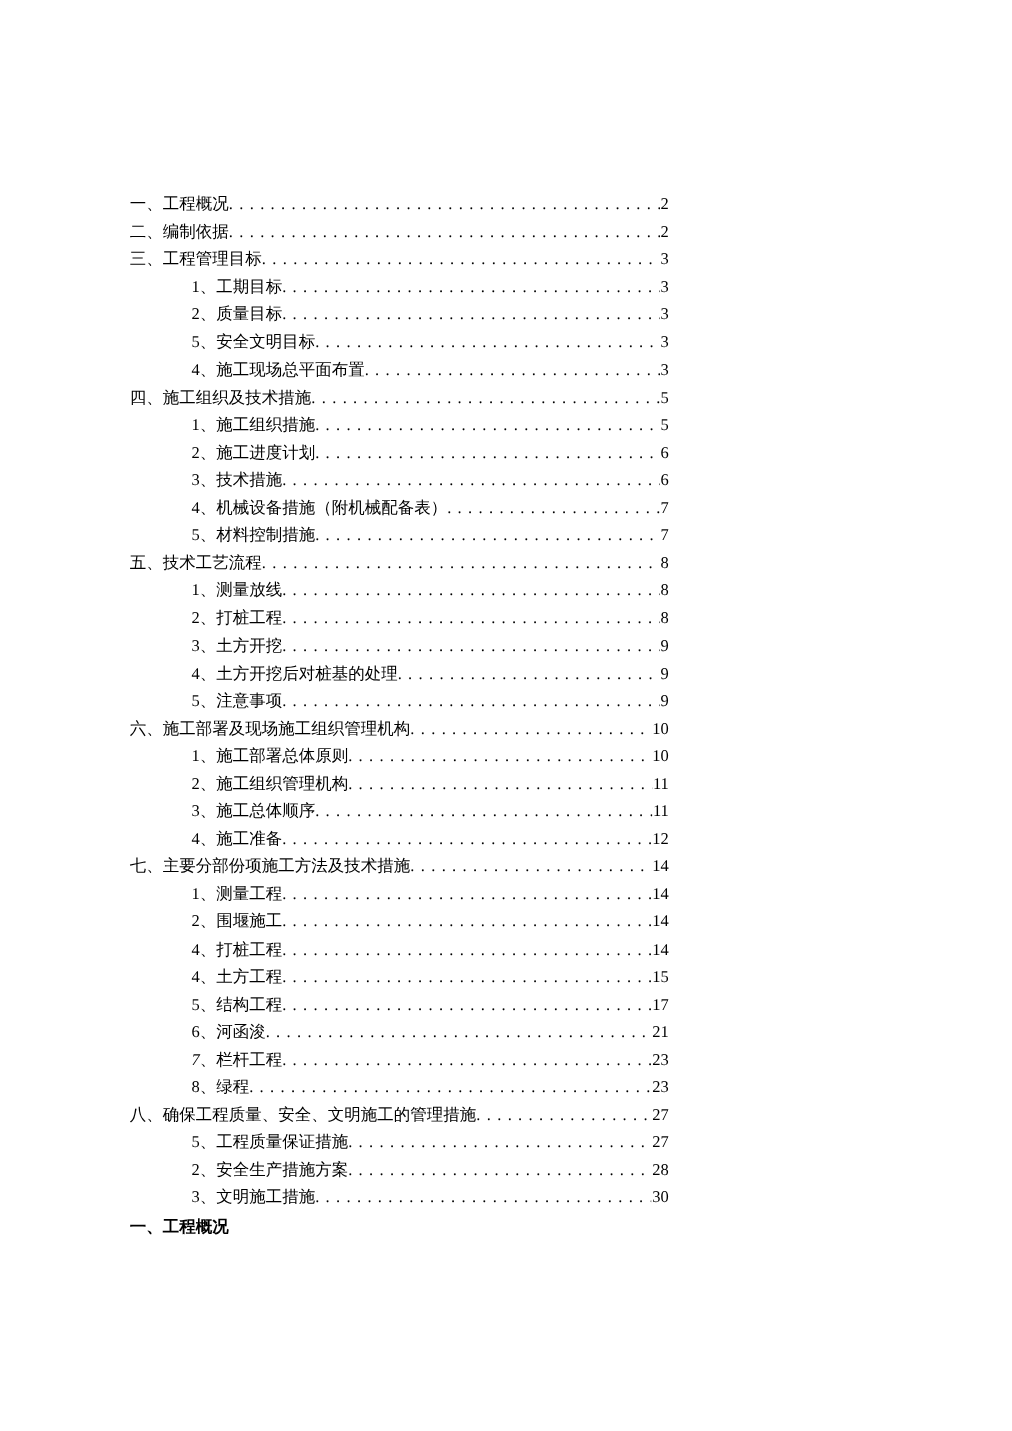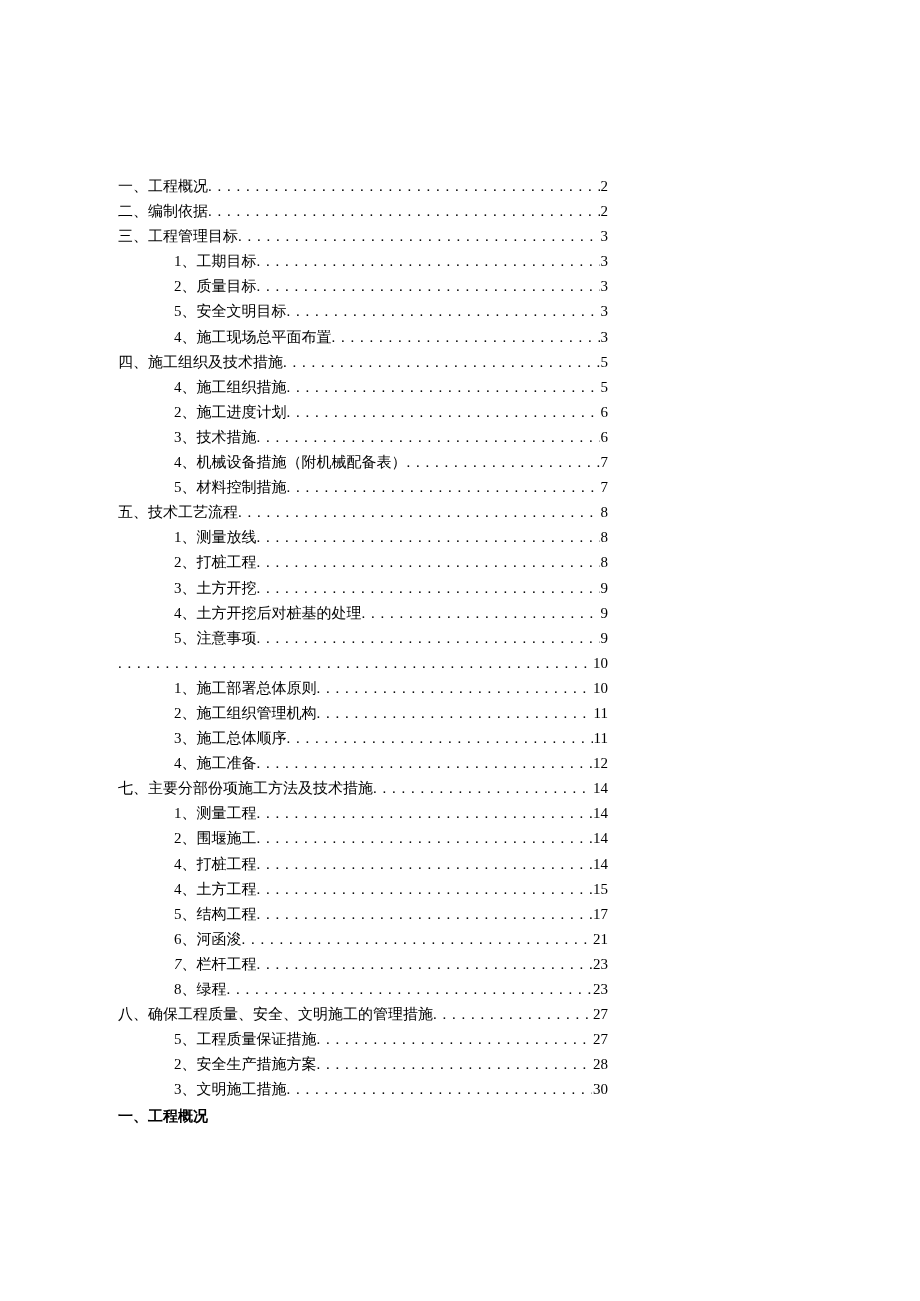--- a/index.html
+++ b/index.html
@@ -95,21 +95,21 @@
         <span class="toc-label">4、施工现场总平面布置</span>
         <span class="toc-dots"></span>
         <span class="toc-page">3</span>
       </div>
       <div class="toc-row level-1">
         <span class="toc-label">四、施工组织及技术措施</span>
         <span class="toc-dots"></span>
         <span class="toc-page">5</span>
       </div>
       <div class="toc-row level-2">
-        <span class="toc-label">4、施工组织措施</span>
+        <span class="toc-label">1、施工组织措施</span>
         <span class="toc-dots"></span>
         <span class="toc-page">5</span>
       </div>
       <div class="toc-row level-2">
         <span class="toc-label">2、施工进度计划</span>
         <span class="toc-dots"></span>
         <span class="toc-page">6</span>
       </div>
       <div class="toc-row level-2">
         <span class="toc-label">3、技术措施</span>
@@ -150,20 +150,21 @@
         <span class="toc-label">4、土方开挖后对桩基的处理</span>
         <span class="toc-dots"></span>
         <span class="toc-page">9</span>
       </div>
       <div class="toc-row level-2">
         <span class="toc-label">5、注意事项</span>
         <span class="toc-dots"></span>
         <span class="toc-page">9</span>
       </div>
       <div class="toc-row level-1">
+        <span class="toc-label">六、施工部署及现场施工组织管理机构</span>
         <span class="toc-dots"></span>
         <span class="toc-page">10</span>
       </div>
       <div class="toc-row level-2">
         <span class="toc-label">1、施工部署总体原则</span>
         <span class="toc-dots"></span>
         <span class="toc-page">10</span>
       </div>
       <div class="toc-row level-2">
         <span class="toc-label">2、施工组织管理机构</span>

